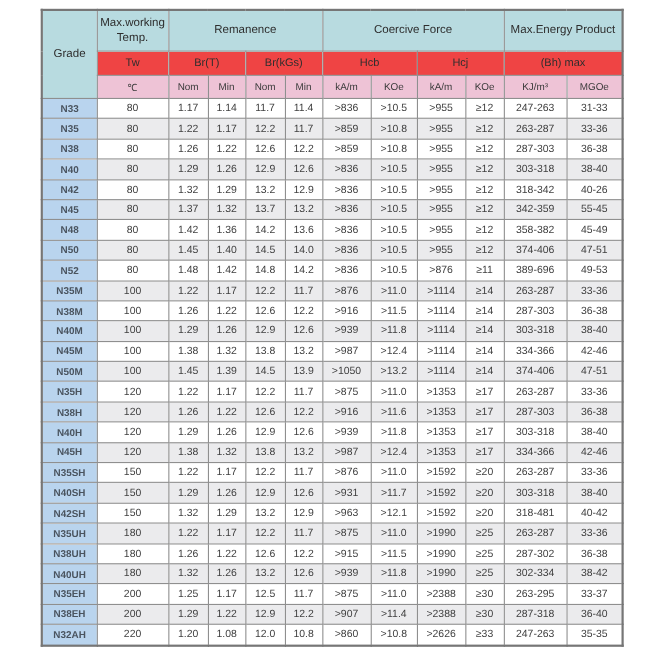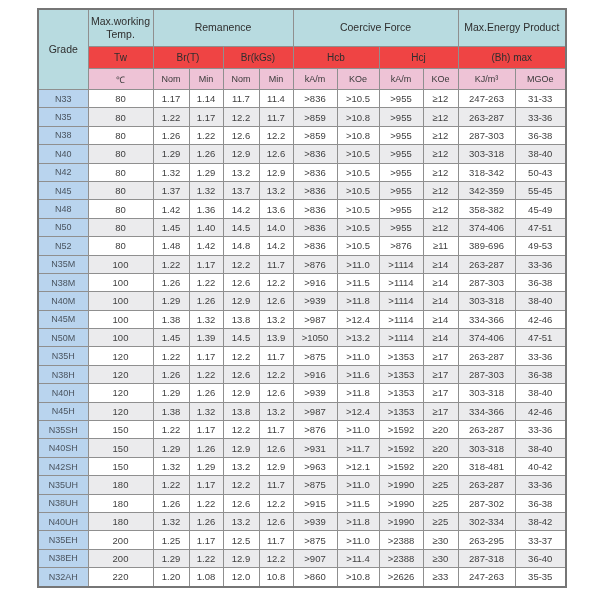--- a/index.html
+++ b/index.html
@@ -65,20 +65,21 @@
   tbody td {
     height: 17.4px;
     font-size: 9.5px;
     background: #ffffff;
   }
   tbody tr.alt td { background: #ebebed; }
   tbody td.grade {
     background: #b9d4ee !important;
     color: #4a545f;
     font-size: 9px;
+    font-weight: bold;
   }
 </style>
 </head>
 <body>
 
 <div id="canvas">
   <table class="spec">
     <colgroup>
       <col style="width:50px">
         <col style="width:65px">
@@ -185,21 +186,21 @@
           <td>80</td>
           <td>1.32</td>
           <td>1.29</td>
           <td>13.2</td>
           <td>12.9</td>
           <td>&gt;836</td>
           <td>&gt;10.5</td>
           <td>&gt;955</td>
           <td>≥12</td>
           <td>318-342</td>
-          <td>50-43</td>
+          <td>40-26</td>
         </tr>
         <tr class="alt">
           <td class="grade">N45</td>
           <td>80</td>
           <td>1.37</td>
           <td>1.32</td>
           <td>13.7</td>
           <td>13.2</td>
           <td>&gt;836</td>
           <td>&gt;10.5</td>

